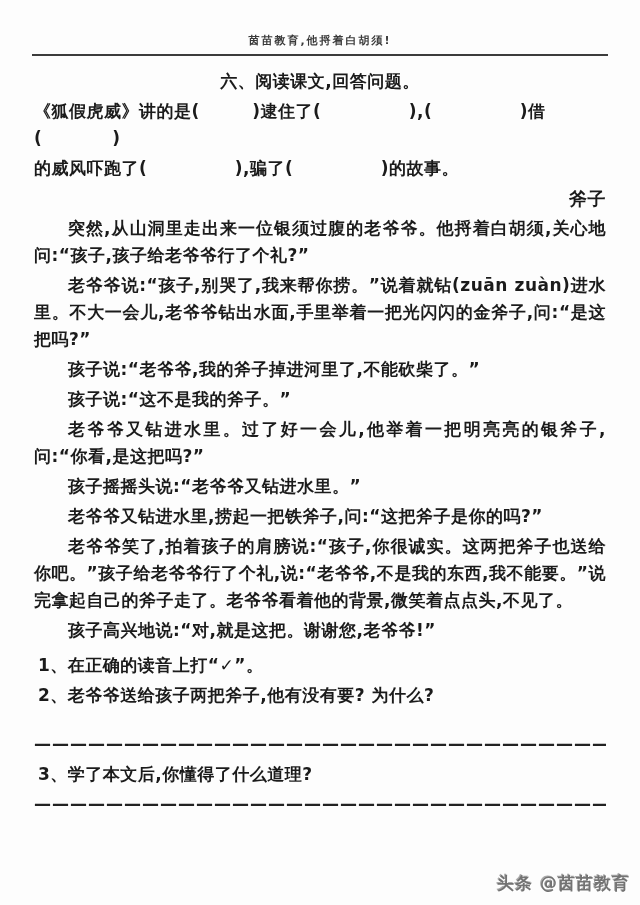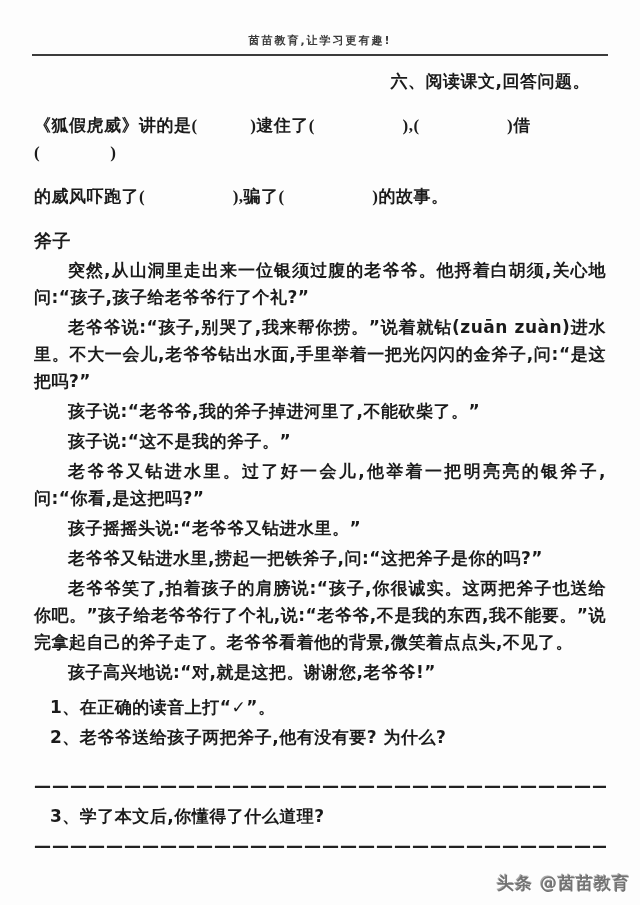--- a/index.html
+++ b/index.html
@@ -27,25 +27,25 @@
     margin: 6px 32px 0 32px;
   }
   .content {
     padding: 10px 34px 0 34px;
     font-size: 17px;
     line-height: 27px;
     font-weight: 700;
     text-align: justify;
     letter-spacing: 0.5px;
   }
-  .sec-heading { margin: 2px 16px; text-align: right; }
-  .fill-line { margin: 17px 0; white-space: pre-wrap; text-align: left; font-family: Liberation Serif, serif; }
-  .story-title { text-align: left; margin: 3px 0; font-size: 18px; }
+  .sec-heading { margin: 2px 0; text-align: center; }
+  .fill-line { margin: 3px 0; white-space: pre-wrap; text-align: left; }
+  .story-title { text-align: right; margin: 3px 0; font-size: 18px; }
   .para { margin: 0 0 3px 0; text-indent: 2em; }
-  .question { margin: 3px 16px; text-align: left; }
+  .question { margin: 3px 4px; text-align: left; }
   .q-first { margin-top: 8px; }
   .answer-line {
     white-space: nowrap;
     overflow: hidden;
     letter-spacing: 1px;
     margin: 2px 0;
     color: #222;
     text-align: left;
   }
   .gap-top { margin-top: 22px; }
@@ -58,21 +58,21 @@
     color: #737373;
     text-shadow: 1px 1px 0 #ffffff, -1px -1px 0 #ababab;
     letter-spacing: 1px;
   }
 </style>
 </head>
 <body>
 
 <div class="page">
 
-  <div class="header-note">茵苗教育,让学习更有趣!</div>
+  <div class="header-note">茵苗教育,他捋着白胡须!</div>
   <hr class="rule">
 
   <div class="content">
 
     <div class="sec-heading">六、阅读课文,回答问题。</div>
     <div class="fill-line">《狐假虎威》讲的是(　　　)逮住了(　　　　　),(　　　　　)借(　　　　)</div>
     <div class="fill-line">的威风吓跑了(　　　　　),骗了(　　　　　)的故事。</div>
 
     <div class="story-title">斧子</div>
 

